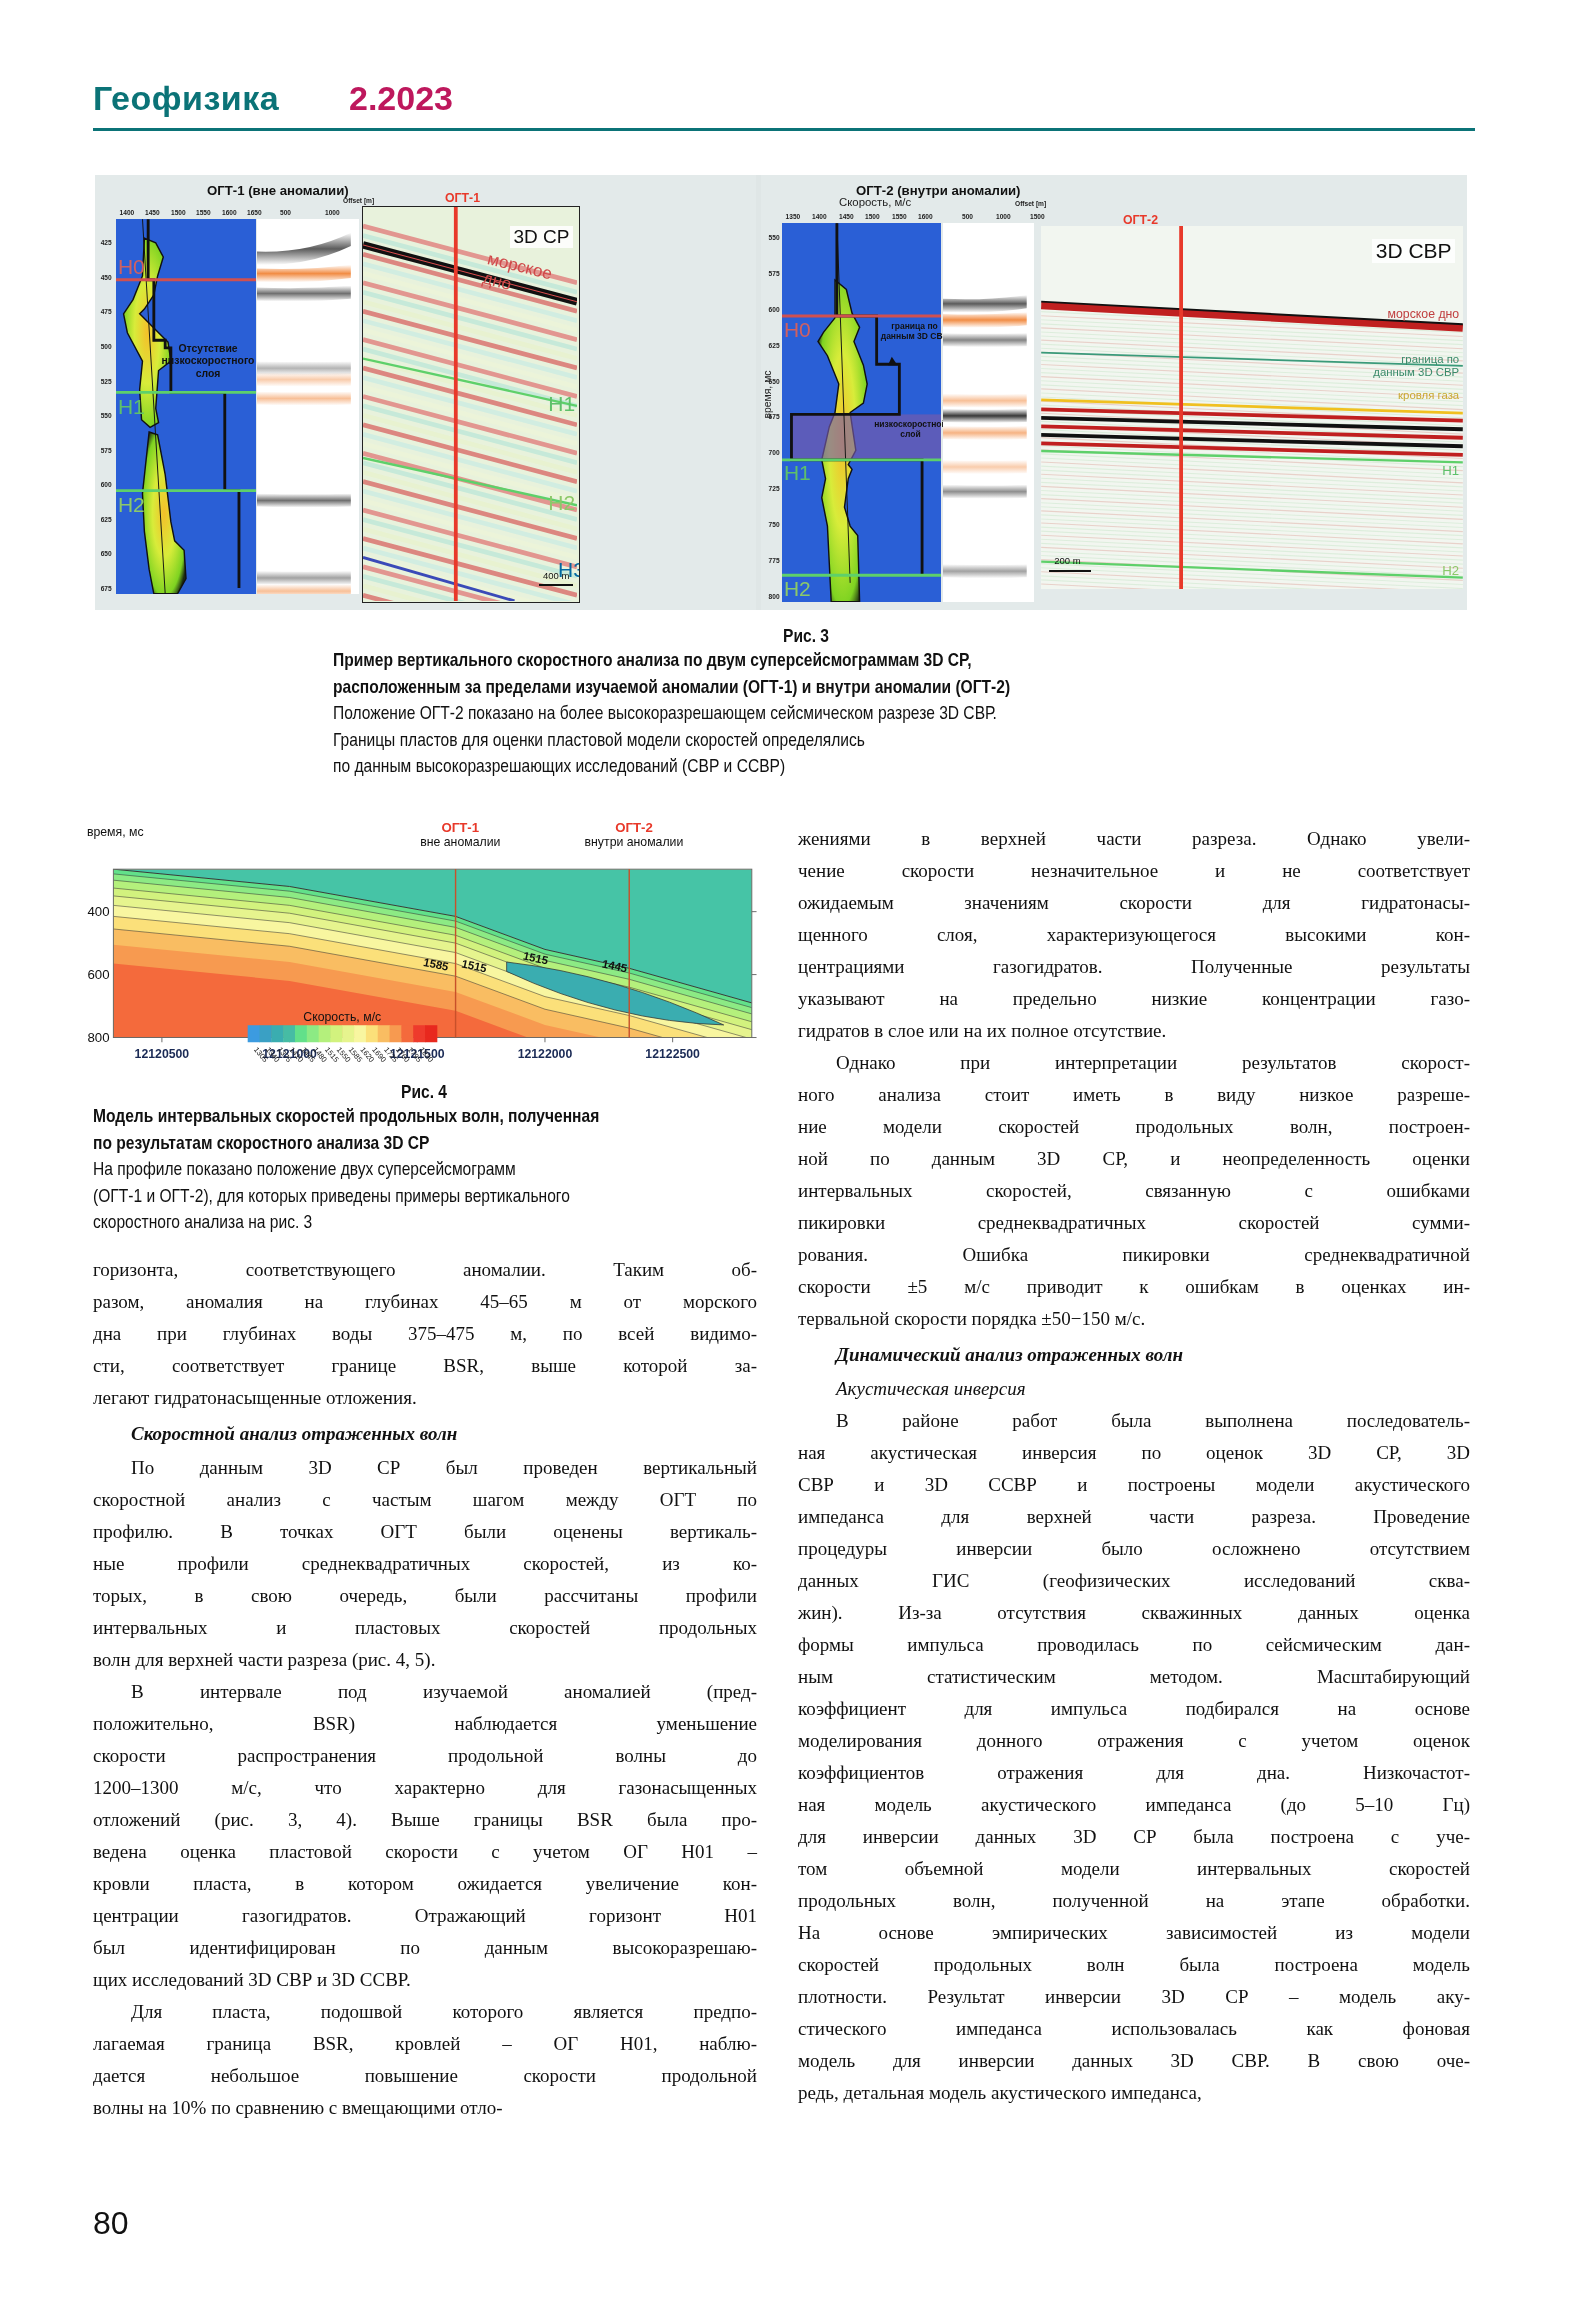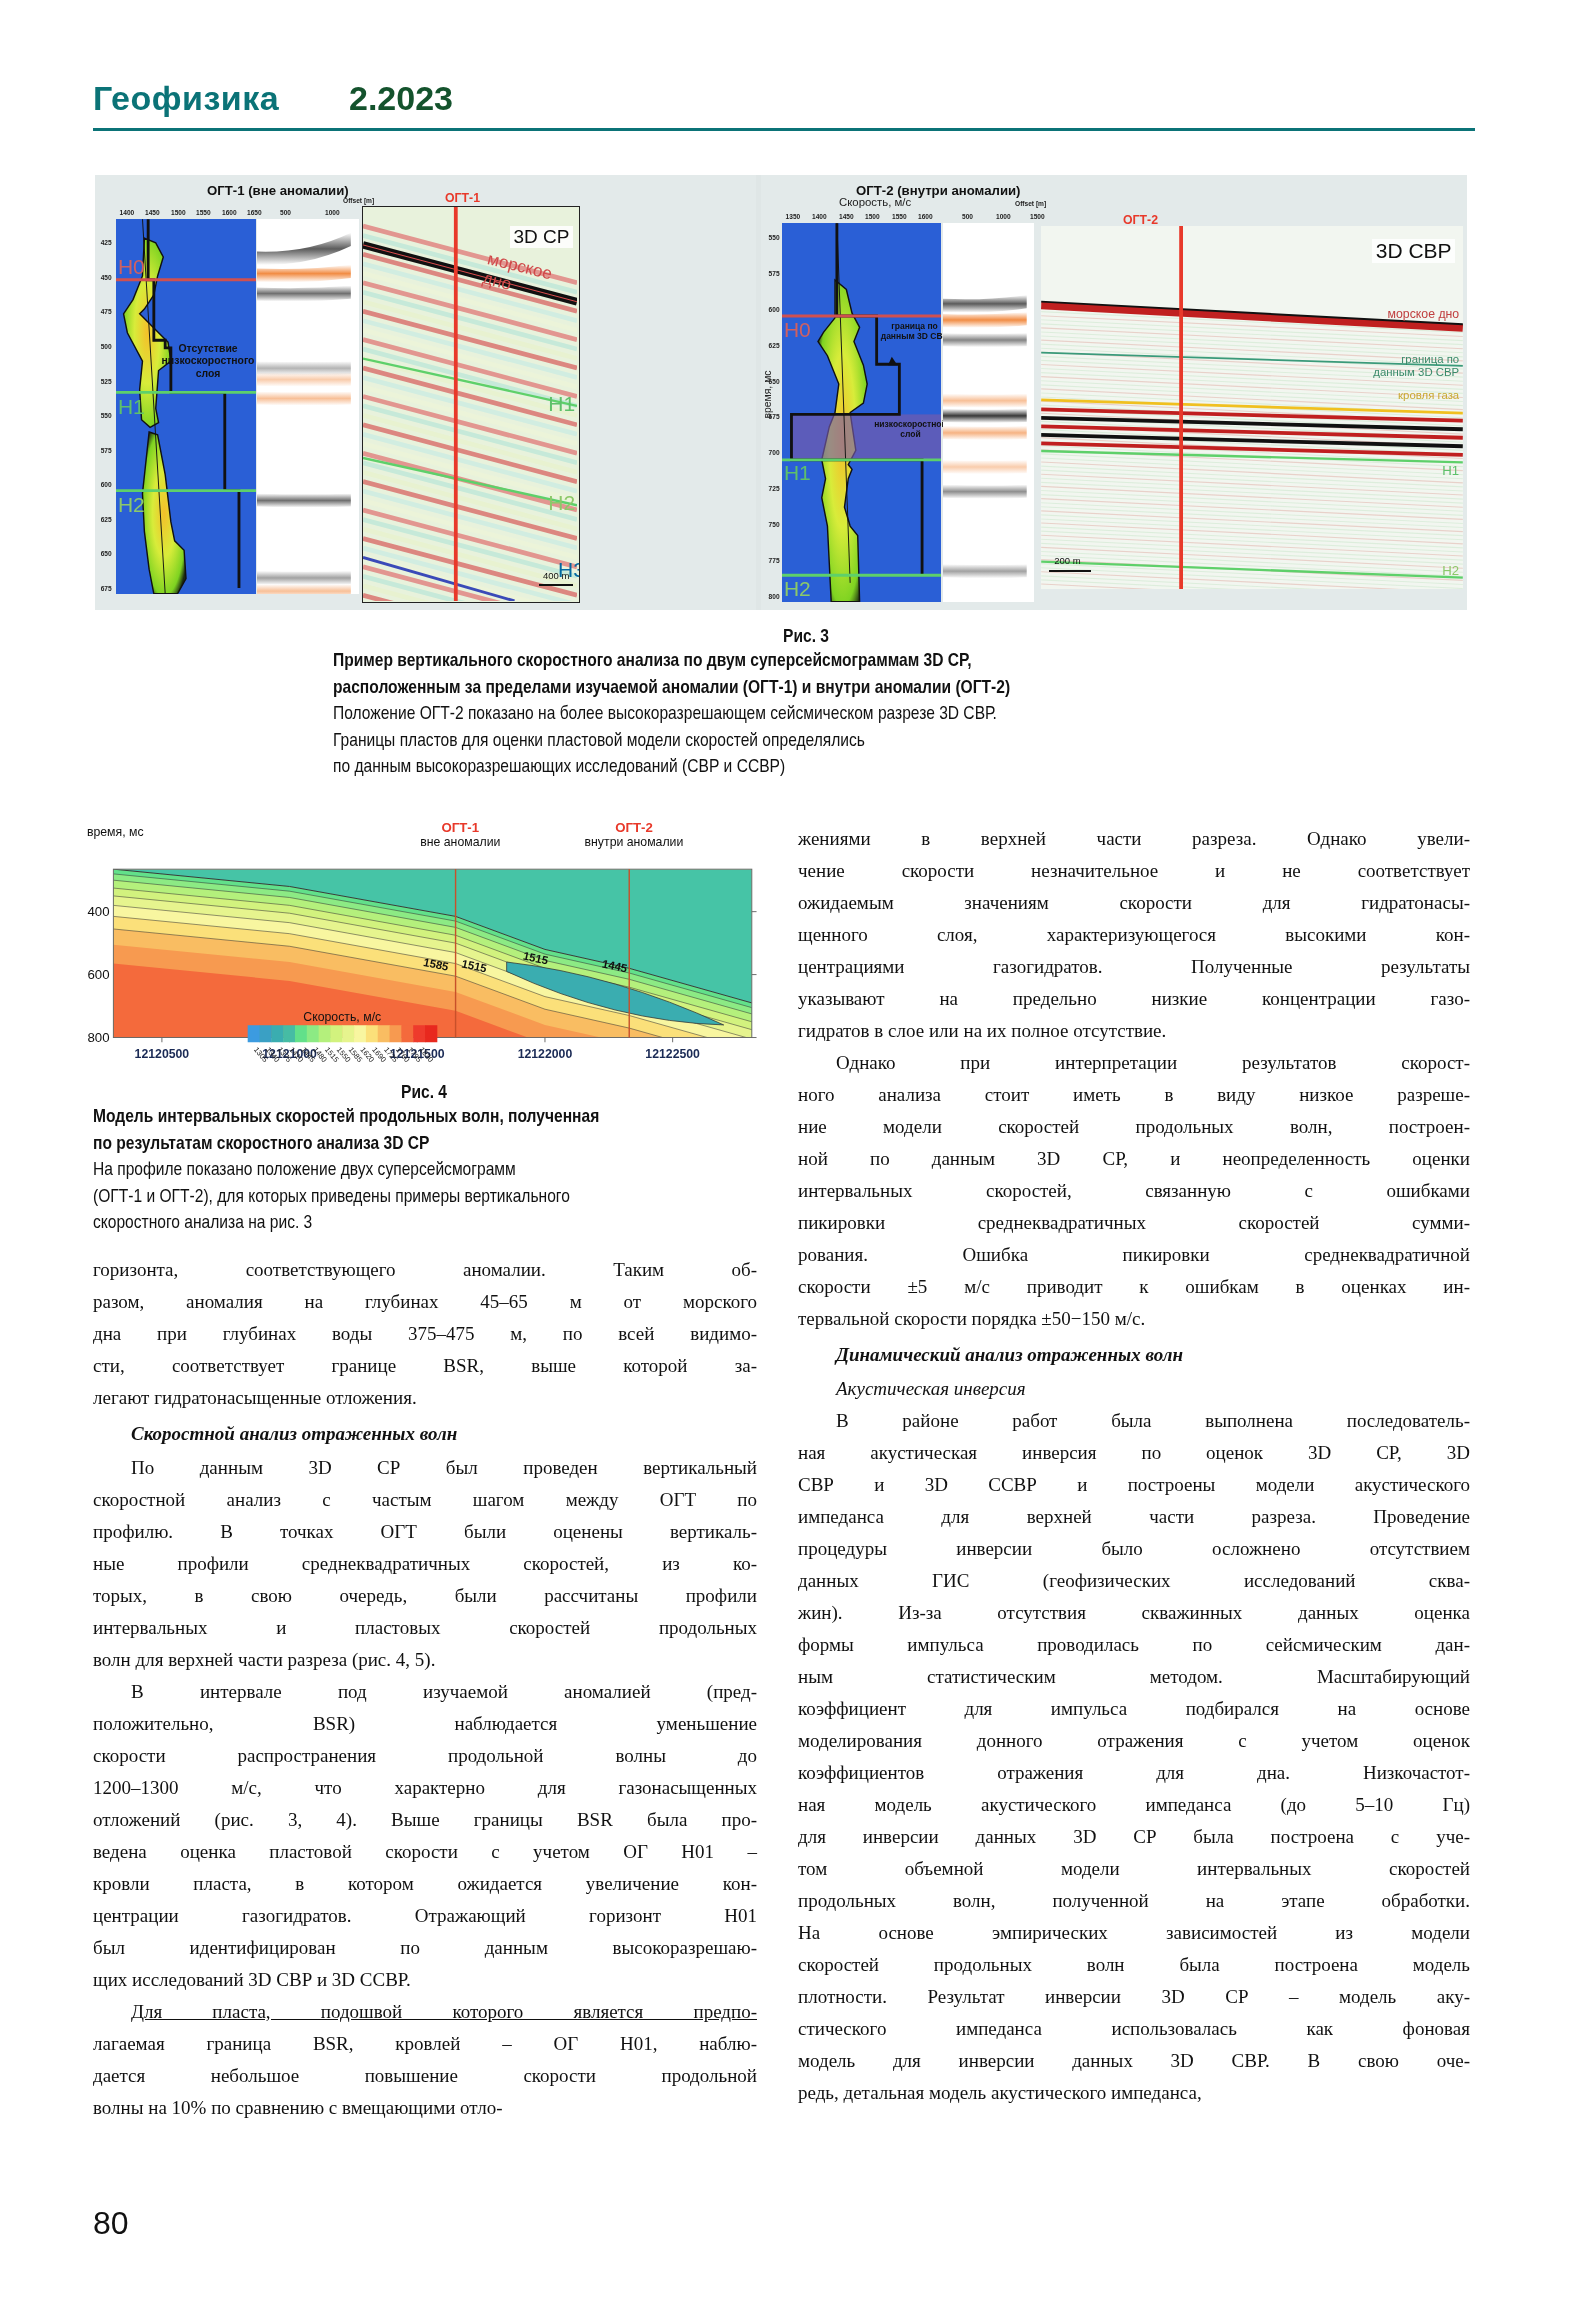--- a/index.html
+++ b/index.html
@@ -2,21 +2,21 @@
 <html style="font-size:15px"><head>
 <meta charset="utf-8">
 <style>
   * { box-sizing: border-box; margin: 0; padding: 0; }
   html, body { width: 1590px; height: 2304px; background: #ffffff; overflow: hidden; }
   body { position: relative; font-family: "Liberation Serif", serif; color: #111; }
 
   
   .hdr { position: absolute; left: 93px; top: 79px; width: 1382px; height: 53px; }
   .hdr-journal { position: absolute; left: 0; top: 0; font-family: "Liberation Sans", sans-serif; font-weight: bold; font-size: 34px; color: #0b7377; letter-spacing: 0.5px; }
-  .hdr-issue { position: absolute; left: 256px; top: 0; font-family: "Liberation Sans", sans-serif; font-weight: bold; font-size: 34px; color: #14532d; }
+  .hdr-issue { position: absolute; left: 256px; top: 0; font-family: "Liberation Sans", sans-serif; font-weight: bold; font-size: 34px; color: #be185d; }
   .hdr-rule { position: absolute; left: 93px; top: 128px; width: 1382px; height: 2.8px; background: #0b7377; }
 
   
   .fig3 { position: absolute; left: 95px; top: 175px; width: 1372px; height: 435px; background: #dfe6e6; }
   .fig3-panel { position: absolute; top: 0; height: 435px; background: #e3eaea; }
   .p1 { left: 0; width: 661px; }
   .p2 { left: 666px; width: 706px; }
   .fig3-ptitle { position: absolute; font-family: "Liberation Sans", sans-serif; font-weight: bold; font-size: 13.2px; color: #111; }
   .axis-label-small { position: absolute; font-family: "Liberation Sans", sans-serif; font-size: 11.4px; color: #222; }
   .tick { position: absolute; font-family: "Liberation Sans", sans-serif; font-size: 6.6px; font-weight: bold; color: #222; }
@@ -630,21 +630,21 @@
       <span class="line">скорости распространения продольной волны до</span>
       <span class="line">1200–1300 м/с, что характерно для газонасыщенных</span>
       <span class="line">отложений (рис. 3, 4). Выше границы BSR была про-</span>
       <span class="line">ведена оценка пластовой скорости с учетом ОГ H01 –</span>
       <span class="line">кровли пласта, в котором ожидается увеличение кон-</span>
       <span class="line">центрации газогидратов. Отражающий горизонт H01</span>
       <span class="line">был идентифицирован по данным высокоразрешаю-</span>
       <span class="line last">щих исследований 3D СВР и 3D ССВР.</span>
     </p>
     <p>
-      <span class="line" style="text-indent: 38px; text-decoration: underline;">Для пласта, подошвой которого является предпо-</span>
+      <span class="line" style="text-indent: 38px;">Для пласта, подошвой которого является предпо-</span>
       <span class="line">лагаемая граница BSR, кровлей – ОГ H01, наблю-</span>
       <span class="line">дается небольшое повышение скорости продольной</span>
       <span class="line last">волны на 10% по сравнению с вмещающими отло-</span>
     </p>
   </div>
 <div class="col colR" id="colR">
     <p>
       <span class="line">жениями в верхней части разреза. Однако увели-</span>
       <span class="line">чение скорости незначительное и не соответствует</span>
       <span class="line">ожидаемым значениям скорости для гидратонасы-</span>

